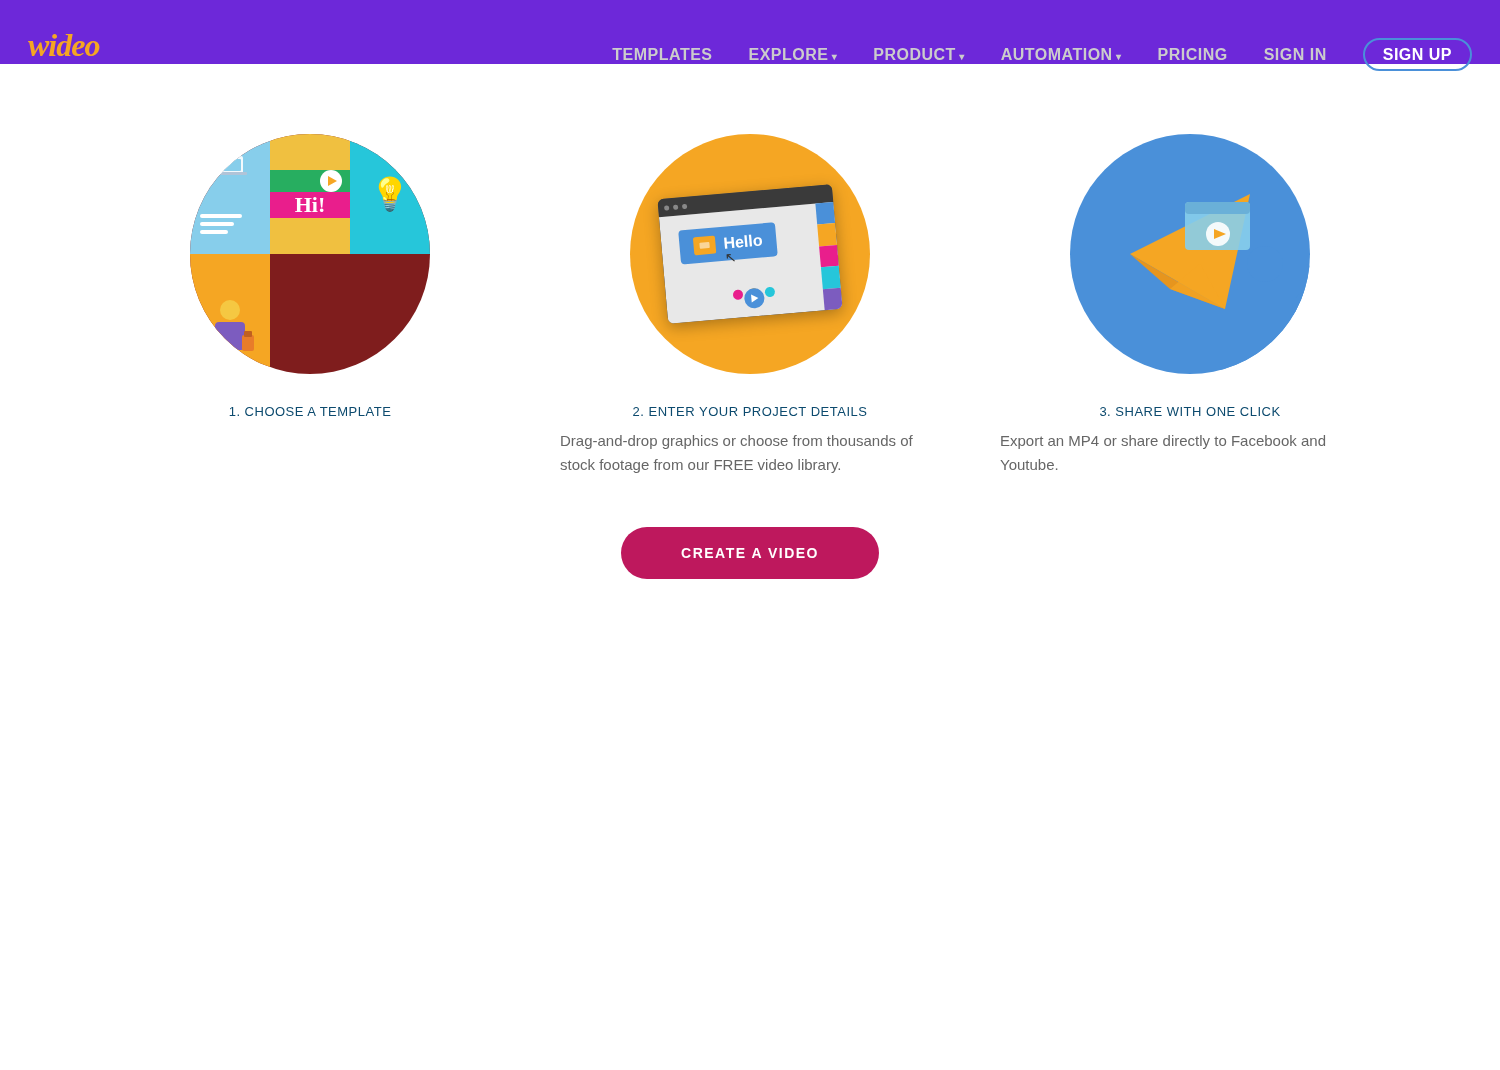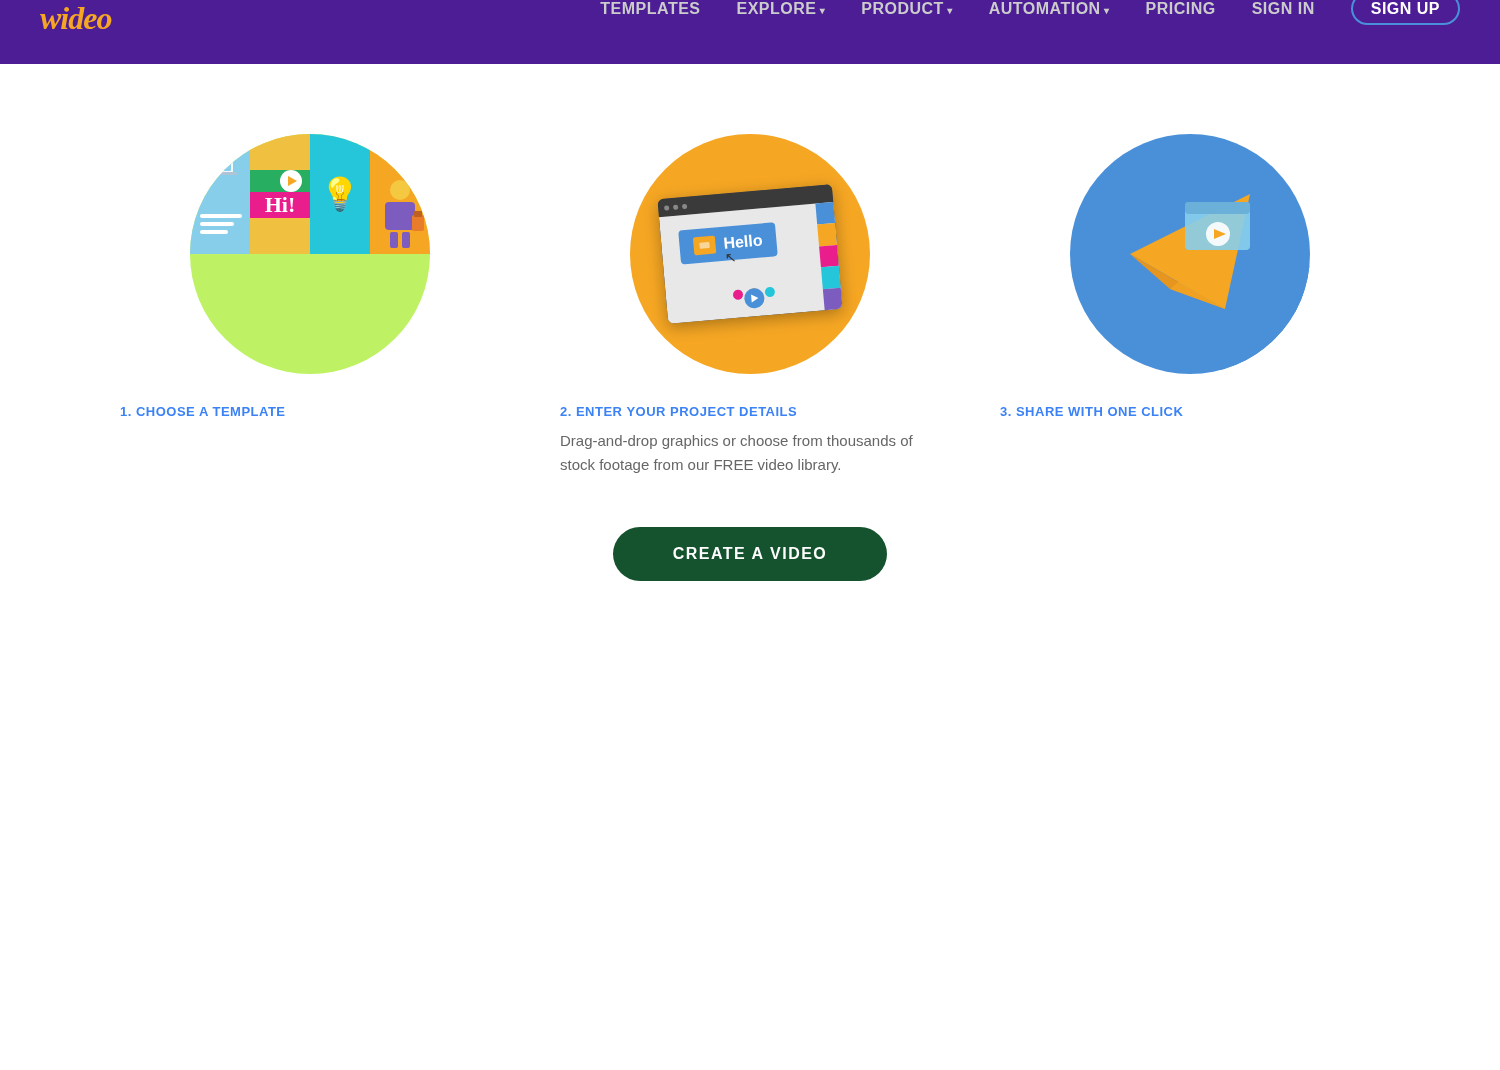--- a/index.html
+++ b/index.html
@@ -1,24 +1,24 @@
 <!DOCTYPE html>
 <html><head>
   <meta charset="utf-8">
   <style>
     * { margin: 0; padding: 0; box-sizing: border-box; }
     body { font-family: 'Helvetica Neue', Arial, sans-serif; background: #fff; width: 1500px; min-height: 1070px; }
 
     
     nav {
-      background: #4c1d95;
+      background: #6d28d9;
       height: 64px;
       display: flex;
-      align-items: flex-start;
-      padding: 0 40px;
+      align-items: flex-end;
+      padding: 0 28px;
     }
     .nav-logo {
       font-size: 32px;
       font-weight: bold;
       color: #f5a623;
       font-style: italic;
       font-family: Georgia, serif;
       margin-right: auto;
       letter-spacing: -1px;
     }
@@ -89,23 +89,23 @@
       width: 240px;
       height: 240px;
       border-radius: 50%;
       overflow: hidden;
       margin: 0 auto 30px;
       position: relative;
     }
 
     
     .circle-1 {
-      background: #bef264;
+      background: #7f1d1d;
       display: grid;
-      grid-template-columns: 1fr 1fr 1fr 1fr;
+      grid-template-columns: 1fr 1fr 1fr;
       grid-template-rows: 1fr 1fr;
       text-align: center;
     }
     .mosaic-tl { background: #87ceeb; display: flex; align-items: center; justify-content: center; position: relative; }
     .mosaic-tr { background: #f0c040; display: flex; align-items: center; justify-content: center; }
     .mosaic-tr-inner { display: flex; flex-direction: column; width: 100%; }
     .mosaic-tr-top { background: #27ae60; height: 45%; display: flex; align-items: center; justify-content: flex-end; padding-right: 8px; }
     .mosaic-tr-bottom { background: #e91e8c; height: 55%; display: flex; align-items: center; justify-content: center; }
     .mosaic-bl { background: #26c6da; display: flex; align-items: center; justify-content: center; }
     .mosaic-br { background: #f0c040; display: flex; align-items: flex-end; justify-content: center; }
@@ -171,44 +171,45 @@
 
     
     .circle-3 {
       background: #4a90d9;
       position: relative;
     }
 
     
     .step-label {
       font-size: 13px;
-      font-weight: 700;
-      color: #3b82f6;
+      font-weight: 400;
+      color: #0c4a6e;
       text-transform: uppercase;
       letter-spacing: 0.5px;
       margin-bottom: 10px;
+      text-align: center;
     }
     .step-desc {
       font-size: 15px;
       color: #666;
       line-height: 1.6;
     }
 
     
     .cta-wrap {
       text-align: center;
       margin-top: 20px;
     }
     .cta-button {
-      background: #14532d;
+      background: #be185d;
       color: #fff;
       border: none;
       border-radius: 30px;
       padding: 18px 60px;
-      font-size: 16px;
+      font-size: 14px;
       font-weight: 700;
       letter-spacing: 1.5px;
       text-transform: uppercase;
       cursor: pointer;
       display: inline-block;
     }
   </style>
 </head>
 <body>
 
@@ -339,20 +340,21 @@
           <polygon points="100,155 155,175 130,130" fill="#f5a623" opacity="0.7"></polygon>
 
           <rect x="115" y="68" width="65" height="48" rx="4" fill="#87ceeb" opacity="0.9"></rect>
           <rect x="115" y="68" width="65" height="12" rx="4" fill="#6ab0d8"></rect>
 
           <circle cx="148" cy="100" r="12" fill="#fff" opacity="0.9"></circle>
           <polygon points="144,95 144,105 156,100" fill="#f5a623"></polygon>
         </svg>
       </div>
       <div class="step-label">3. SHARE WITH ONE CLICK</div>
+      <div class="step-desc">Export an MP4 or share directly to Facebook and Youtube.</div>
     </div>
 
   </div>
 
   <div class="cta-wrap">
     <button class="cta-button">CREATE A VIDEO</button>
   </div>
 
 </div>
 

